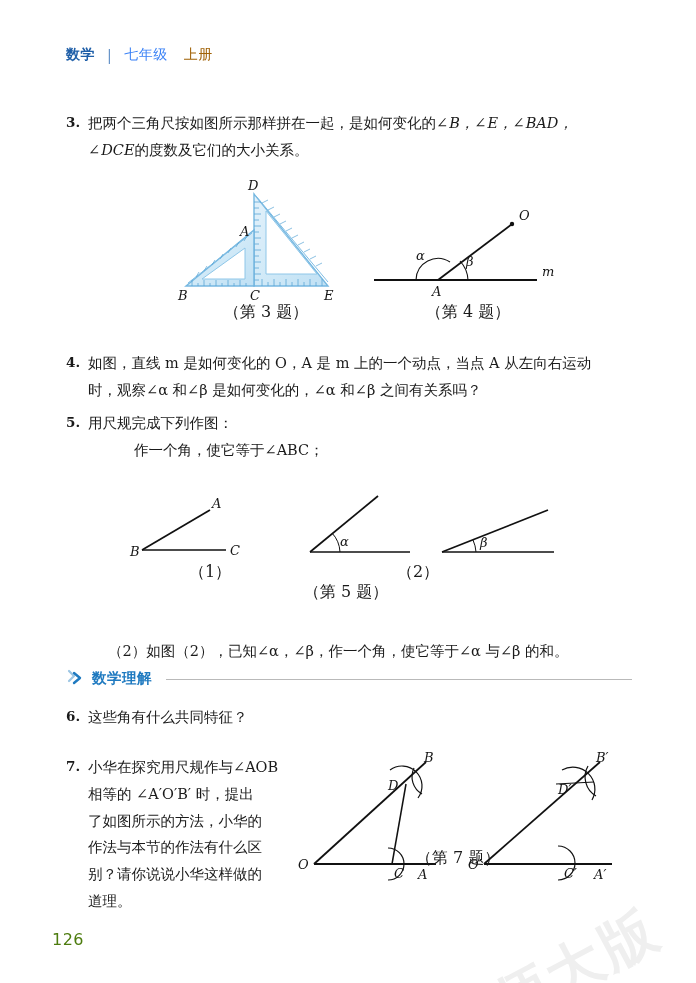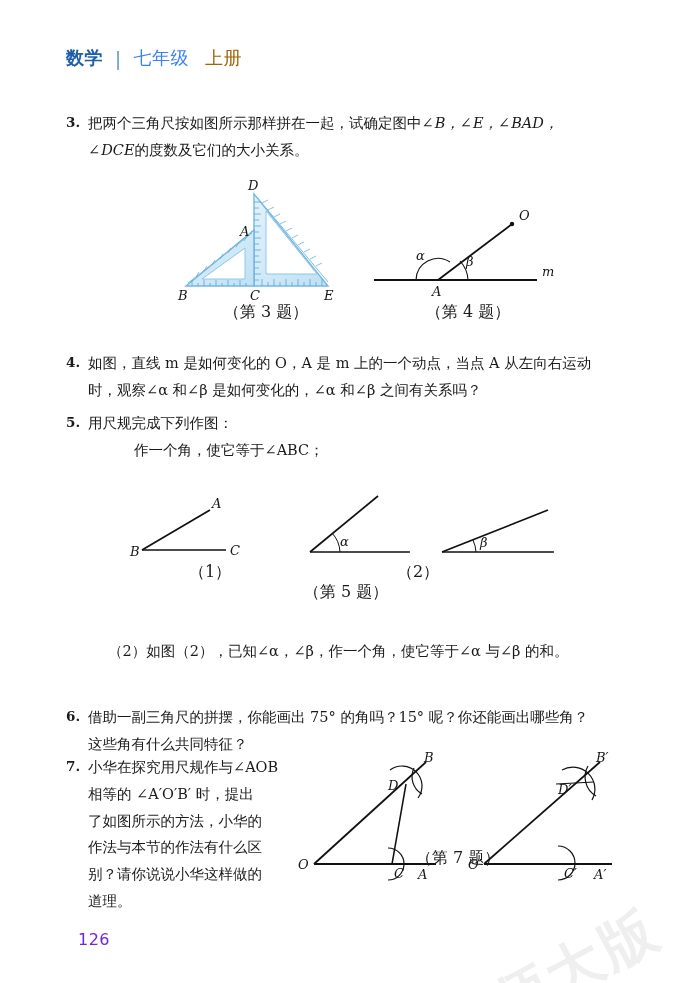--- a/index.html
+++ b/index.html
@@ -21,21 +21,21 @@
   }
 
   
   .runhead {
     position: absolute;
     left: 66px;
     top: 46px;
     display: flex;
     align-items: center;
     gap: 10px;
-    font-size: 18px;
+    font-size: 14px;
     letter-spacing: 0.5px;
   }
   .runhead .subject {
     color: #1f5fa8;
     font-weight: bold;
   }
   .runhead .bar {
     color: #5b8cc4;
     font-weight: normal;
     padding: 0 2px;
@@ -133,25 +133,25 @@
     flex: 1;
     height: 1px;
     background: #b9b9b9;
     margin-left: 8px;
     margin-top: 2px;
   }
 
   
   .folio {
     position: absolute;
-    left: 78px;
+    left: 52px;
     top: 930px;
     font-family: "DejaVu Sans", "Liberation Sans", sans-serif;
     font-size: 16px;
-    color: #6d28d9;
+    color: #4d7c0f;
     letter-spacing: 0.5px;
   }
 
   
   .watermark {
     position: absolute;
     right: 22px;
     bottom: 24px;
     font-family: "DejaVu Sans", "Liberation Sans", sans-serif;
     font-size: 56px;
@@ -174,21 +174,21 @@
     <span class="subject">数学</span>
     <span class="bar">|</span>
     <span class="grade">七年级</span>
     <span class="vol">上册</span>
   </div>
 
   <div class="qblock" style="left:66px; top:110px; width:566px;">
     <div class="qnum">3.</div>
     <div class="qbody">
       <p>
-        <span>把两个三角尺按如图所示那样拼在一起，试确定图中</span><span class="ang"></span><i class="mvar">B，</i><span class="ang"></span><i class="mvar">E，</i><span class="ang"></span><i class="mvar">BAD，</i>
+        <span>把两个三角尺按如图所示那样拼在一起，是如何变化的</span><span class="ang"></span><i class="mvar">B，</i><span class="ang"></span><i class="mvar">E，</i><span class="ang"></span><i class="mvar">BAD，</i>
       </p>
       <p>
         <span class="ang"></span><i class="mvar">DCE</i><span>的度数及它们的大小关系。</span>
       </p>
     </div>
   </div>
 
   <div class="fig" style="left:176px; top:178px;">
     <svg width="180" height="125" viewBox="0 0 180 125">
       <defs>
@@ -355,25 +355,34 @@
   <div class="caption" style="left:386px; top:562px; width:64px;">（2）</div>
   <div class="caption" style="left:296px; top:582px; width:100px;">（第 5 题）</div>
 
   <div class="qblock" style="left:66px; top:612px; width:566px;margin-top:26px;">
     <div class="qnum"></div>
     <div class="qbody">
       <p style="padding-left:20px;">（2）如图（2），已知∠α，∠β，作一个角，使它等于∠α 与∠β 的和。</p>
     </div>
   </div>
 
+  <div class="section-head">
+    <span class="chev">
+      <svg width="20" height="20" viewBox="0 0 20 20">
+        <path d="M3 3 L8 8 L3 13" fill="none" stroke="#9dc6e4" stroke-width="2.2" stroke-linecap="round" stroke-linejoin="round"></path>
+        <path d="M8 5 L14 10 L8 15" fill="none" stroke="#1f7ac0" stroke-width="2.4" stroke-linecap="round" stroke-linejoin="round"></path>
+      </svg>
+    </span>
+    <span class="title">数学理解</span>
+    <span class="rule"></span>
+  </div>
 
   <div class="qblock" style="left:66px; top:704px; width:566px;">
     <div class="qnum">6.</div>
     <div class="qbody">
-      <p>借助一副三角尺的拼摆，你能画出 75° 的角吗？15° 呢？你还能画出哪些角？</p>
       <p>这些角有什么共同特征？</p>
     </div>
   </div>
 
   <div class="qblock" style="left:66px; top:754px; width:215px;">
     <div class="qnum">7.</div>
     <div class="qbody">
       <p>小华在探究用尺规作与∠AOB</p>
       <p>相等的 ∠A′O′B′ 时，提出</p>
       <p>了如图所示的方法，小华的</p>

